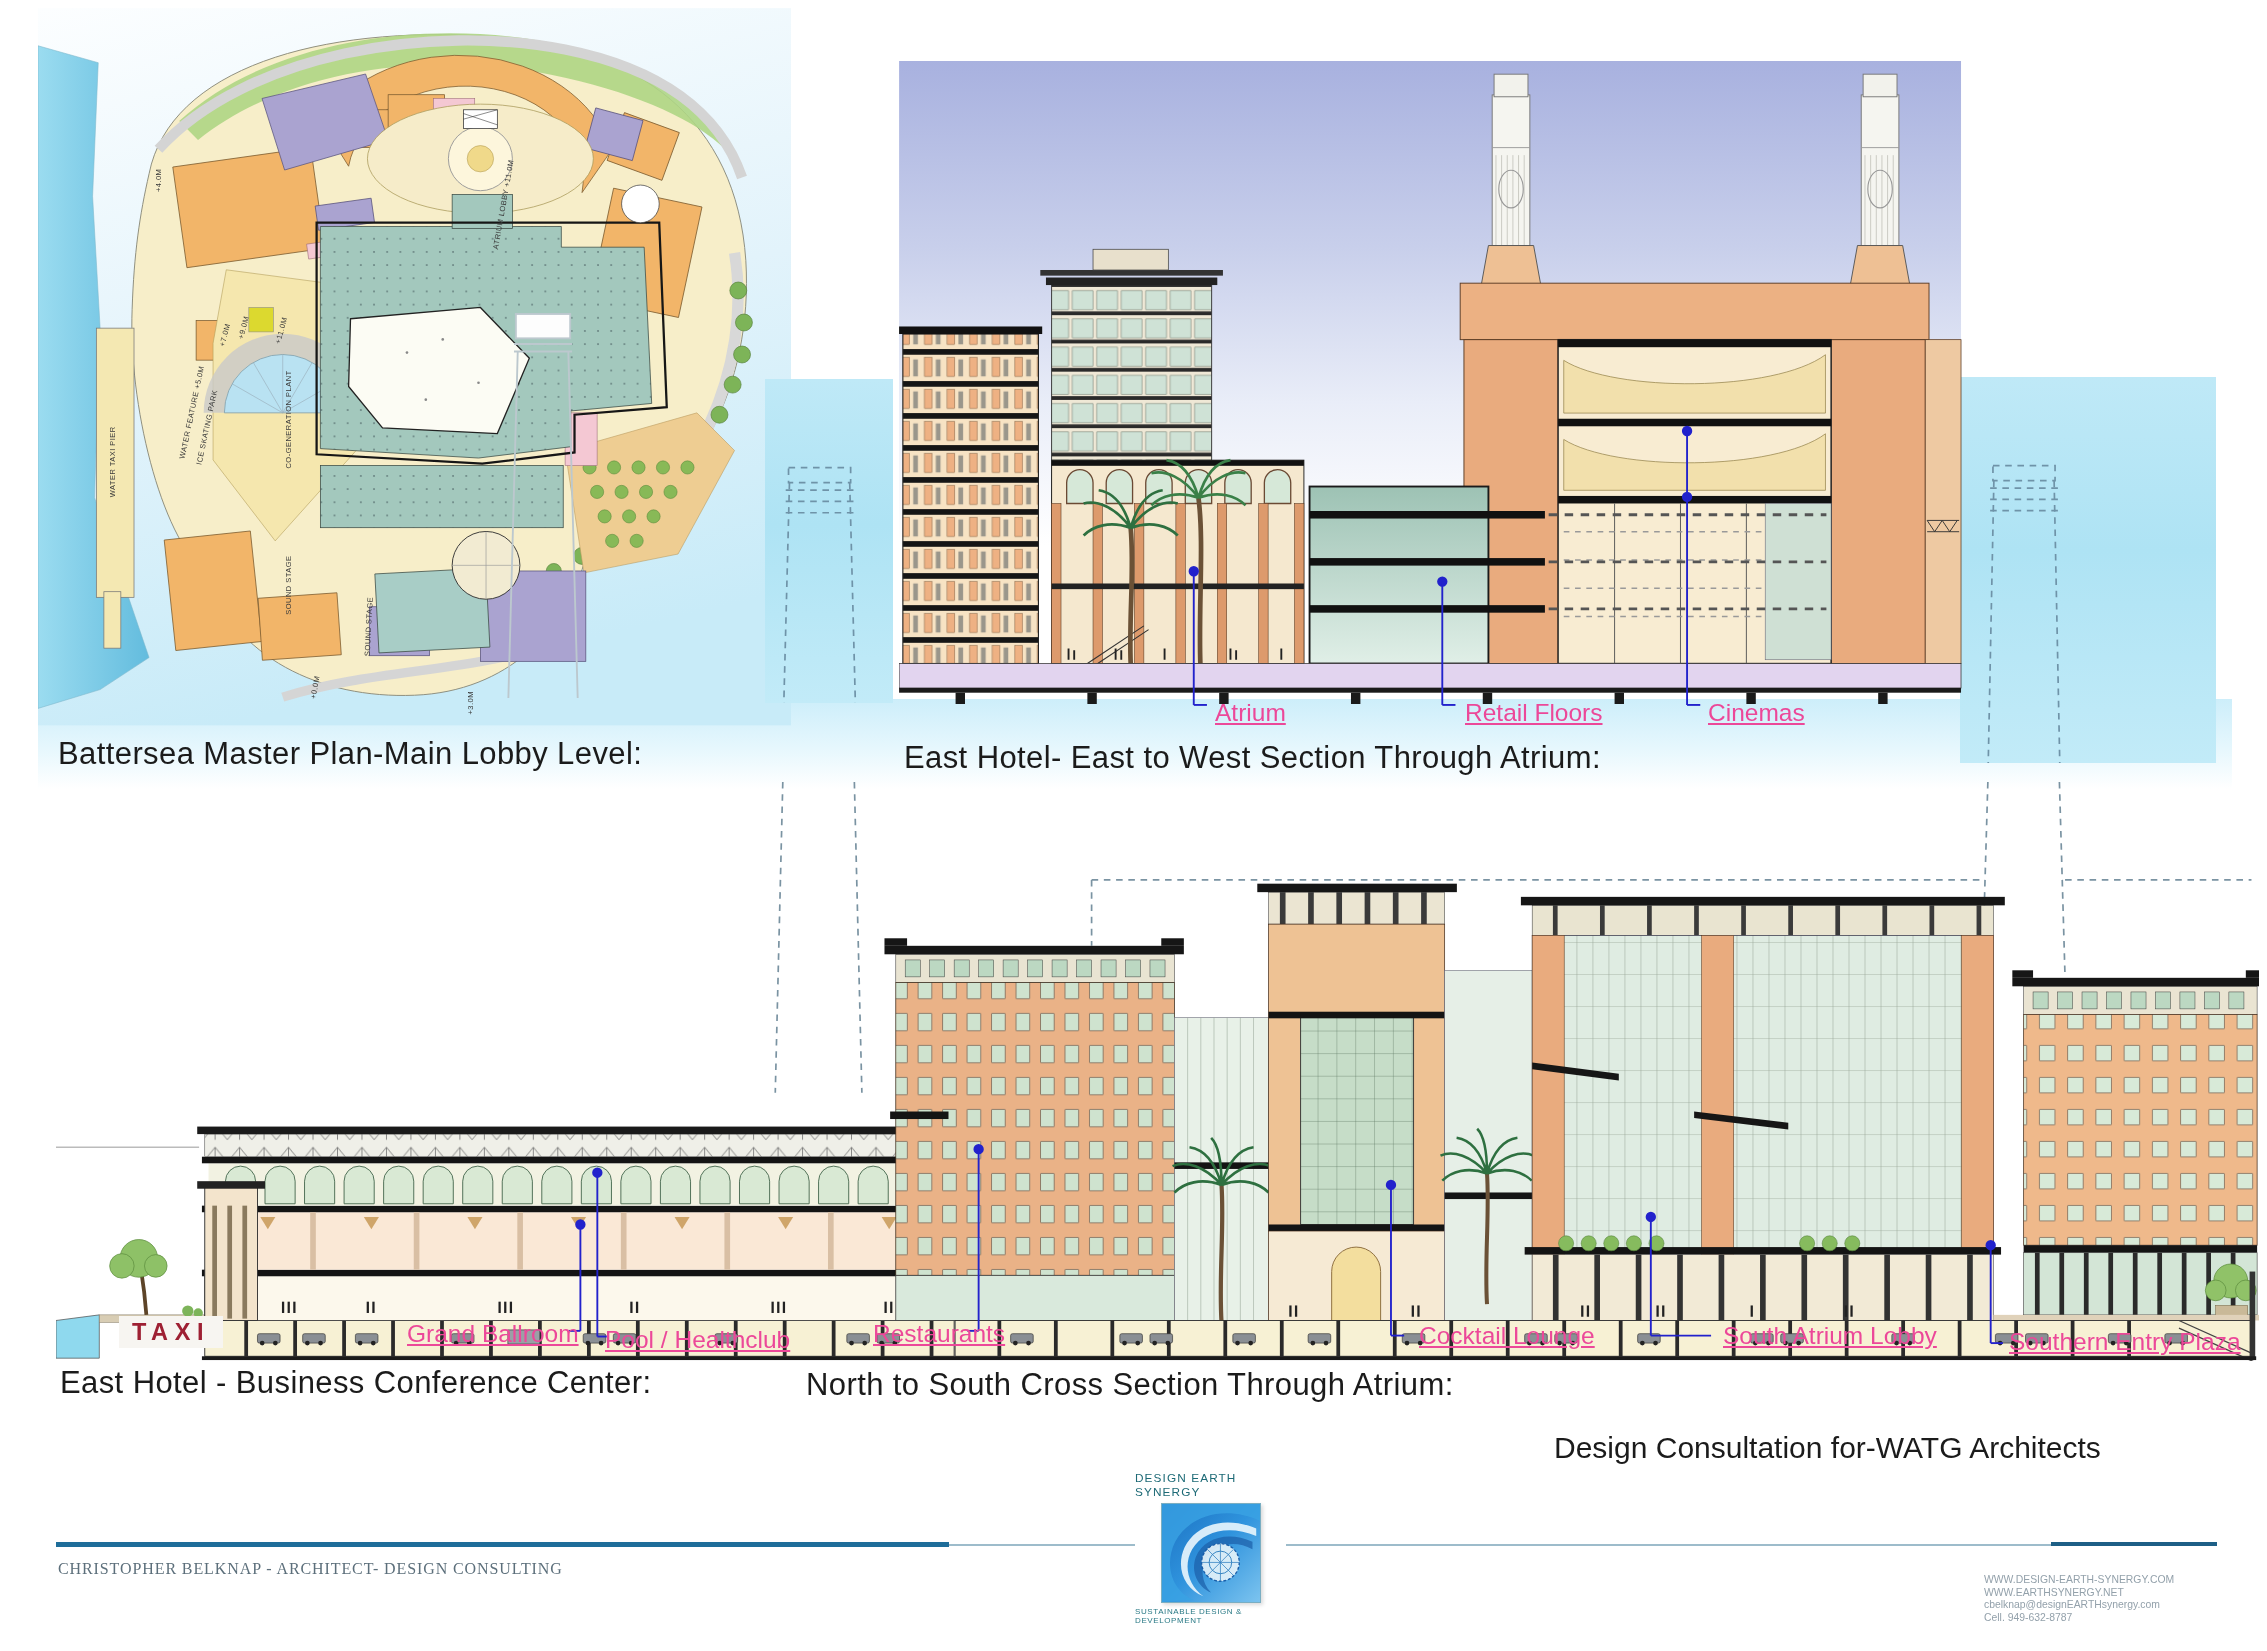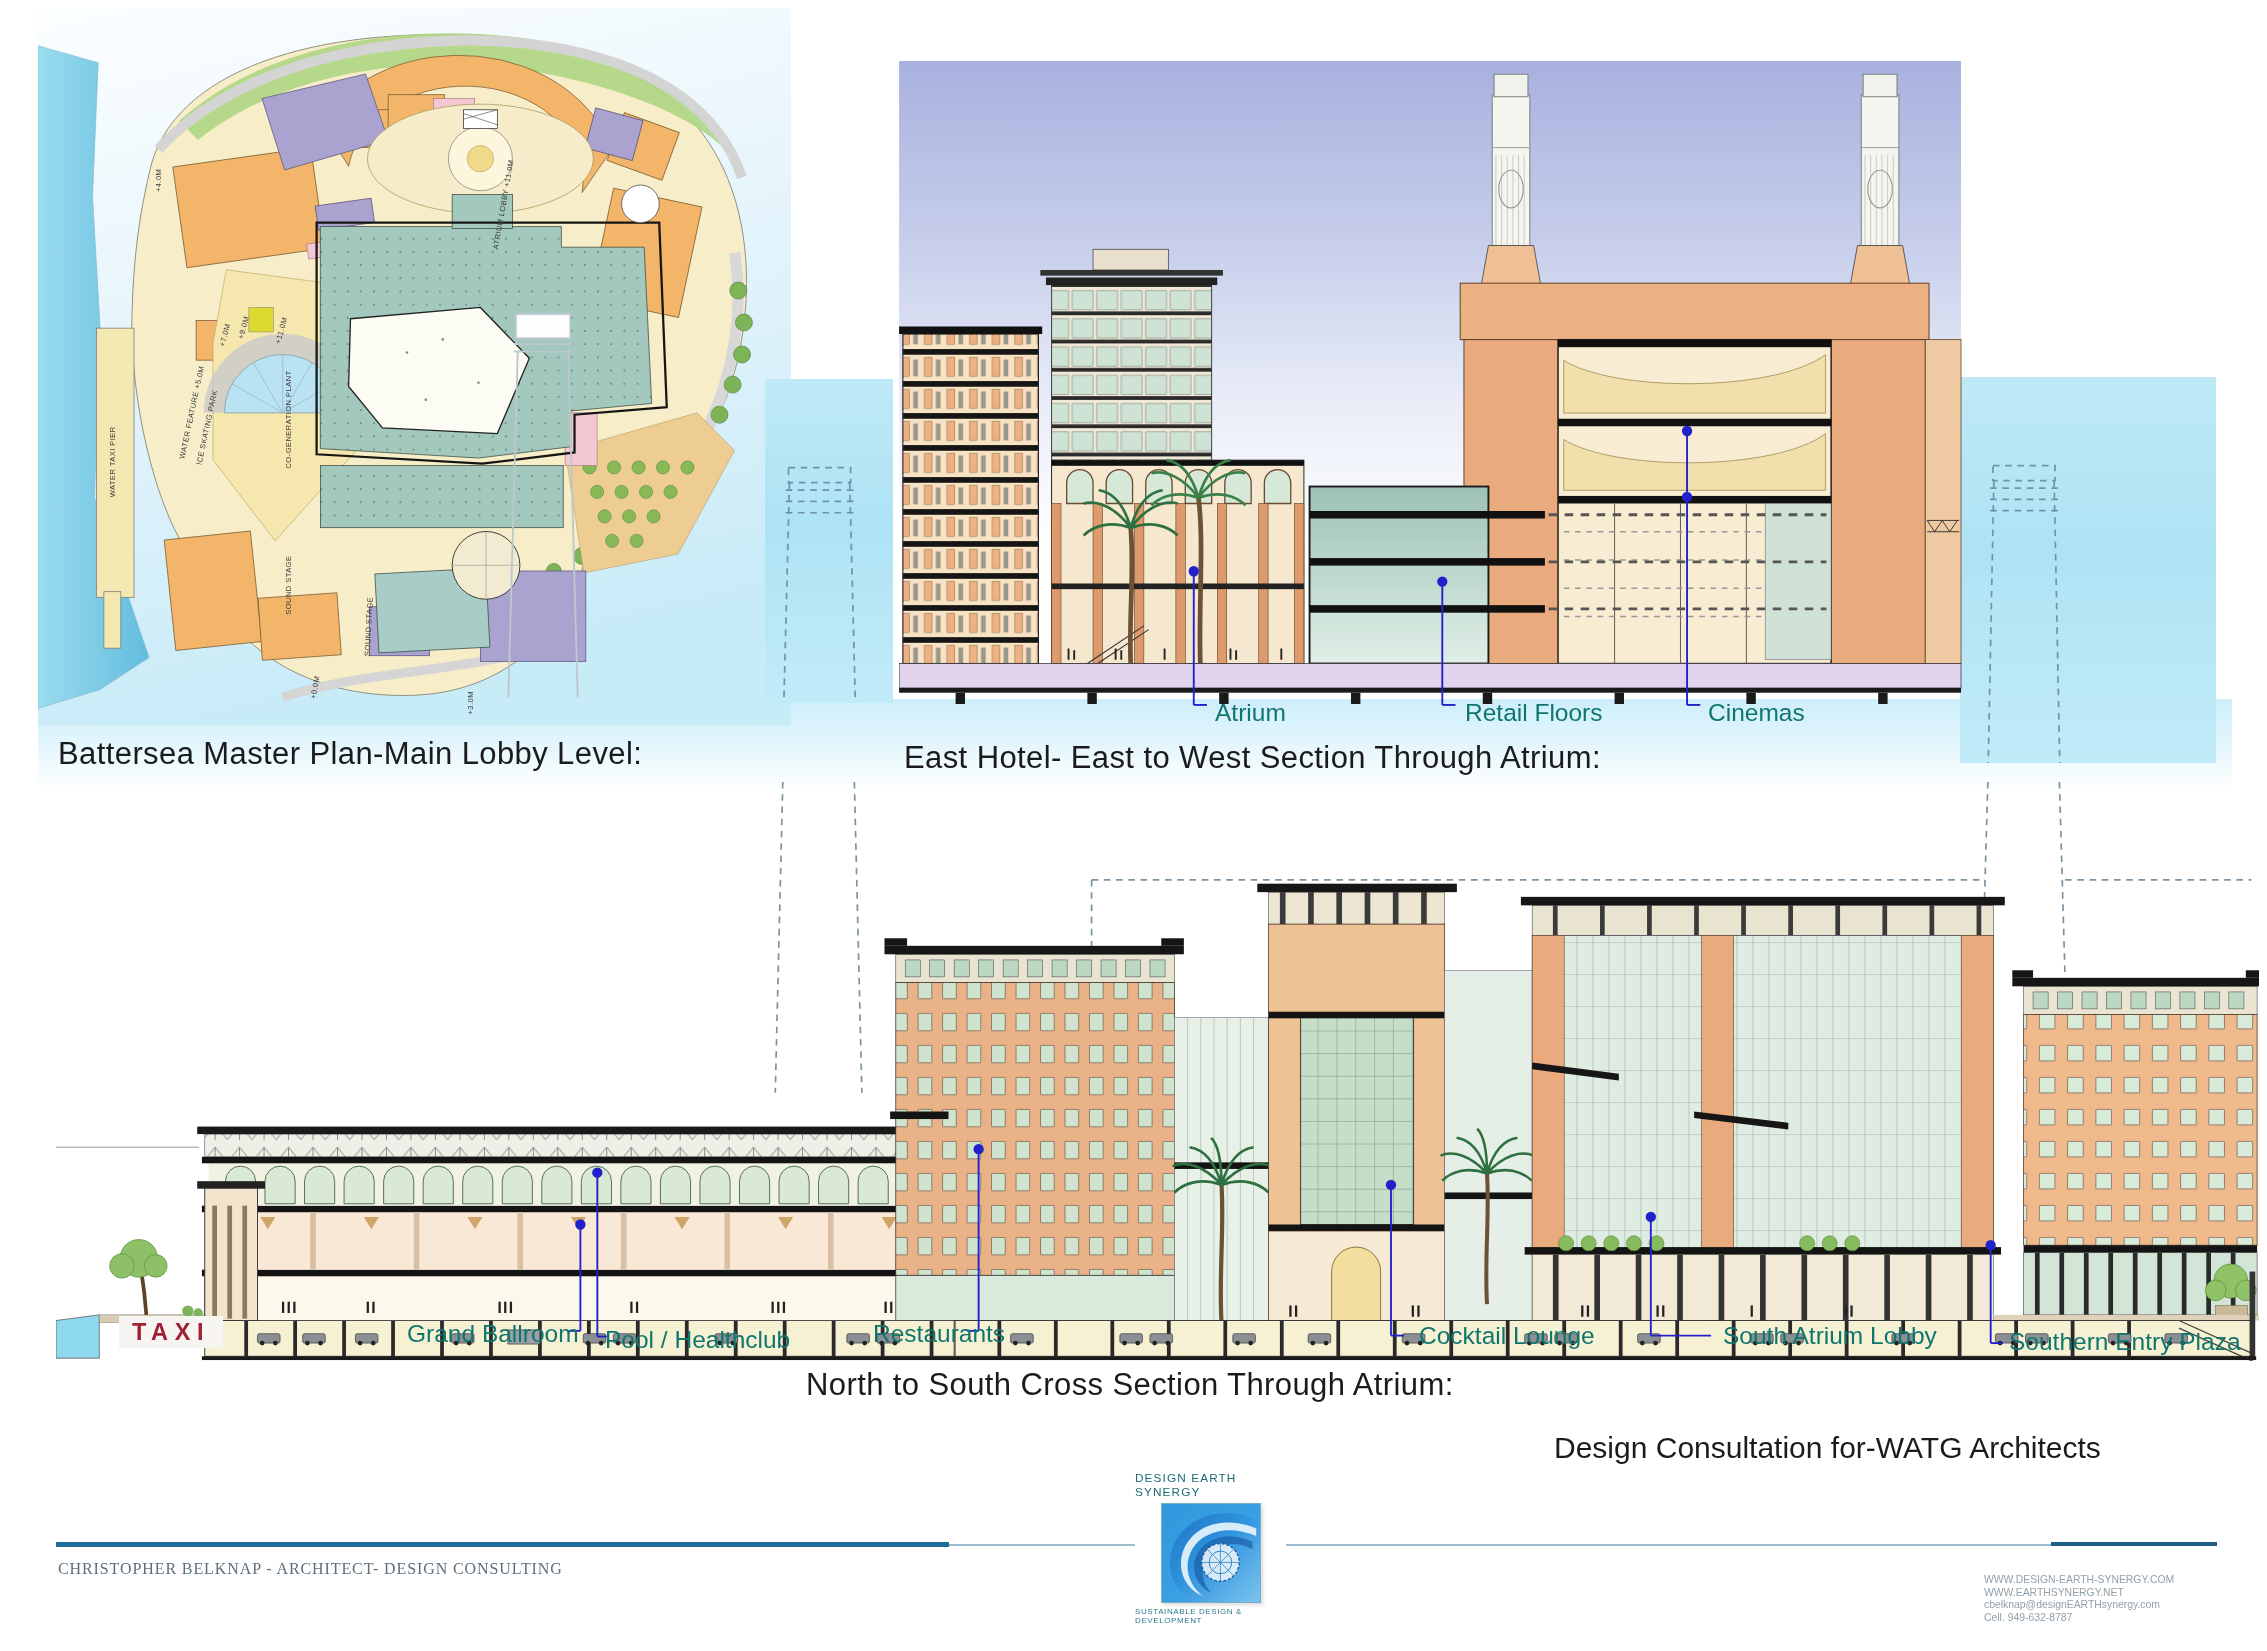--- a/index.html
+++ b/index.html
@@ -1,20 +1,20 @@
 <!DOCTYPE html>
 <html style="font-size:15px"><head>
 <meta charset="utf-8">
 <style>
   html,body{margin:0;padding:0;background:#fff;}
   #board{position:relative;width:2267px;height:1652px;background:#ffffff;overflow:hidden;
          font-family:"Liberation Sans",sans-serif;}
   .abs{position:absolute;}
   .title{position:absolute;font-size:31px;letter-spacing:0.4px;color:#1b1b1b;white-space:nowrap;z-index:6;}
-  .callout{position:absolute;font-size:24.5px;color:#0f766e;white-space:nowrap;z-index:6;}
+  .callout{position:absolute;font-size:24.5px;color:#ec4899;white-space:nowrap;z-index:6;text-decoration:underline;}
   .cyanband{position:absolute;left:38px;top:699px;width:2194px;height:90px;z-index:0;
      background:linear-gradient(180deg,#cdeefa 0%,#e6f7fd 55%,#ffffff 100%);}
   .cyanstrip{position:absolute;z-index:2;background:linear-gradient(180deg,#bfe9f7 0%,#aee3f4 45%,#c2ebf8 100%);}
   .watg{position:absolute;left:119px;top:1316px;width:104px;height:32px;background:#f7f5f1;z-index:6;
         display:flex;align-items:center;justify-content:center;
         font-size:23.5px;font-weight:700;letter-spacing:6.6px;color:#9e2033;}
   .consult{position:absolute;left:1554px;top:1431px;width:661px;text-align:left;font-size:30px;color:#1b1b1b;z-index:6;}
   .rule{position:absolute;z-index:4;}
   .credit{position:absolute;left:58px;top:1560px;font-size:16px;letter-spacing:0.9px;color:#5c6f7b;
           font-family:"Liberation Serif",serif;z-index:6;}
@@ -727,20 +727,21 @@
       <span>TAXI</span>
     </div>
 
   <div class="callout" style="left:407px;top:1320px"><span>Grand Ballroom</span></div>
   <div class="callout" style="left:605px;top:1326px"><span>Pool / Healthclub</span></div>
   <div class="callout" style="left:873px;top:1320px"><span>Restaurants</span></div>
   <div class="callout" style="left:1419px;top:1322px"><span>Cocktail Lounge</span></div>
   <div class="callout" style="left:1723px;top:1322px"><span>South Atrium Lobby</span></div>
   <div class="callout" style="left:2009px;top:1328px"><span>Southern Entry Plaza</span></div>
 
+  <div class="title" style="left:60px;top:1365px"><span>East Hotel - Business Conference Center:</span></div>
   <div class="title" style="left:806px;top:1367px"><span>North to South Cross Section Through Atrium:</span></div>
   <div class="consult"><span>Design Consultation for-WATG Architects</span></div>
 
   <div class="rule" style="left:56px;top:1542px;width:893px;height:4.7px;background:#1e6d9a"></div>
   <div class="rule" style="left:949px;top:1544px;width:1102px;height:1.9px;background:#9dbccb"></div>
   <div class="rule" style="left:2051px;top:1542px;width:166px;height:3.8px;background:#1d5f86"></div>
 
   <div class="credit"><span>CHRISTOPHER BELKNAP - ARCHITECT- DESIGN CONSULTING</span></div>
   <div class="contact">
     <div>WWW.DESIGN-EARTH-SYNERGY.COM</div>

